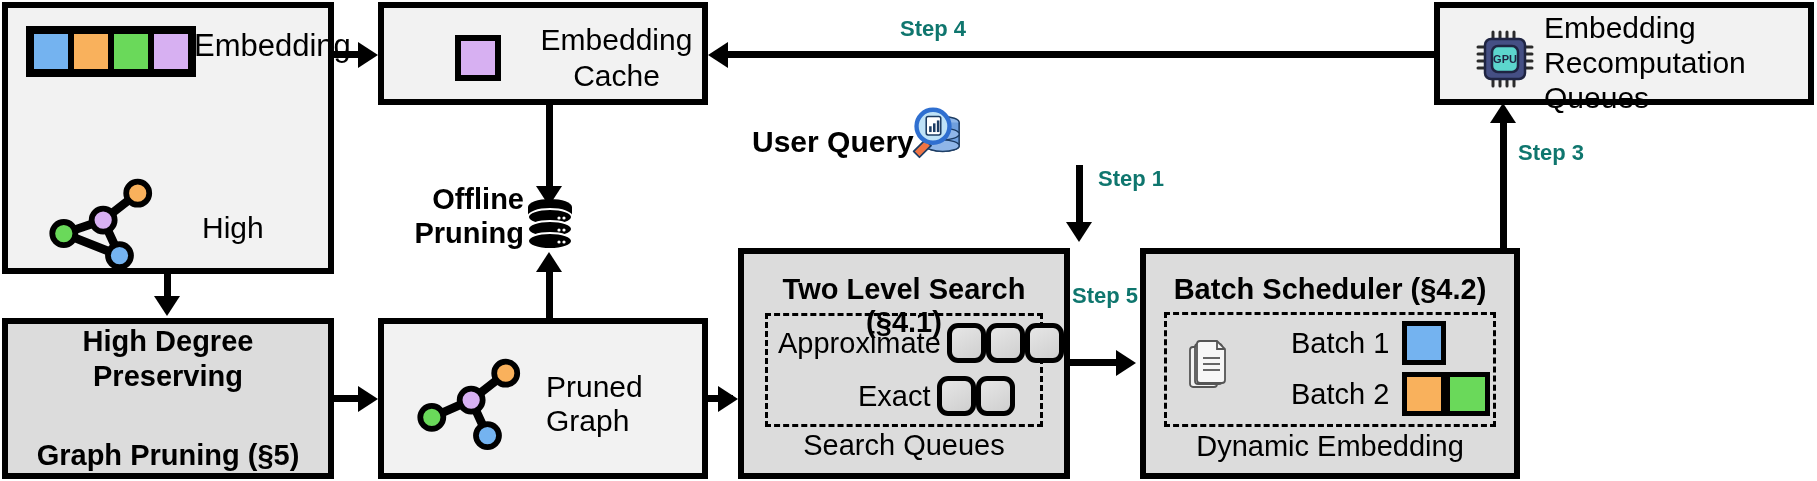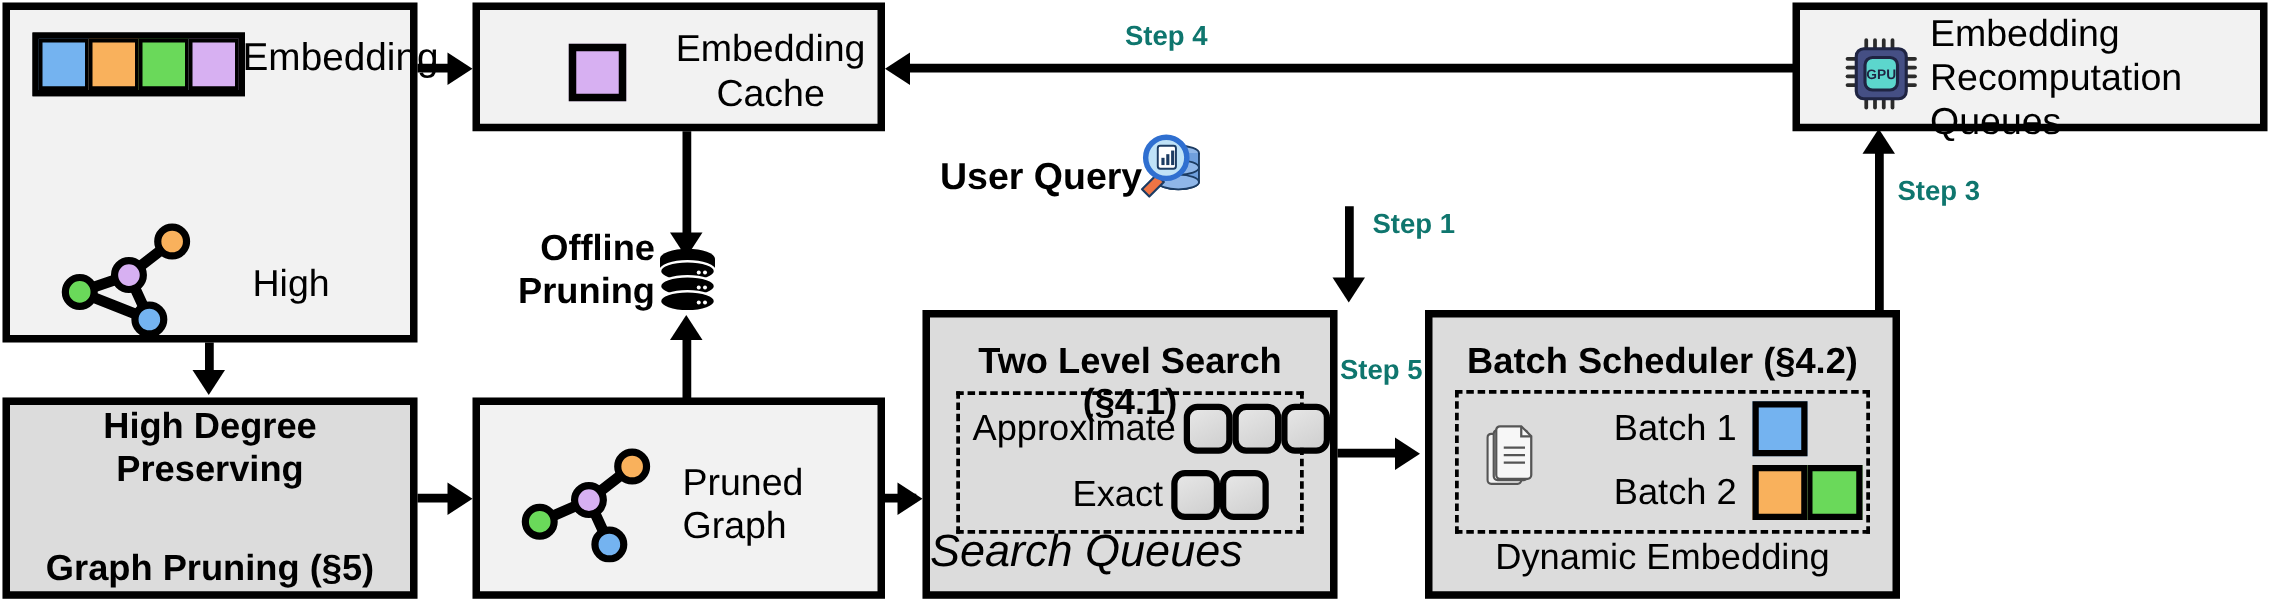--- a/index.html
+++ b/index.html
@@ -99,21 +99,21 @@
   .queue-label { font-size:29px; white-space:nowrap; }
   #row-approximate .queue-label { margin-right:6px; }
   #row-exact .queue-label { margin-right:6px; margin-left:80px; }
   .slot {
     width:39px; height:40px;
     border:5px solid #000; border-radius:11px;
     background:linear-gradient(150deg,#e6e6e6,#cfcfcf);
   }
   #tls-footer {
     position:absolute; left:0; right:0; bottom:11px;
-    font-size:36px;font-style:italic;
+    text-align:center; font-size:29px;
   }
 
   
   #batch-scheduler { left:1140px; top:248px; width:380px; height:231px; display:block; }
   #bs-title {
     position:absolute; left:0; right:0; top:19px;
     text-align:center; font-size:29px; font-weight:bold;
   }
   #dynamic-dashed {
     position:absolute; left:18px; top:58px; right:18px; height:115px;

